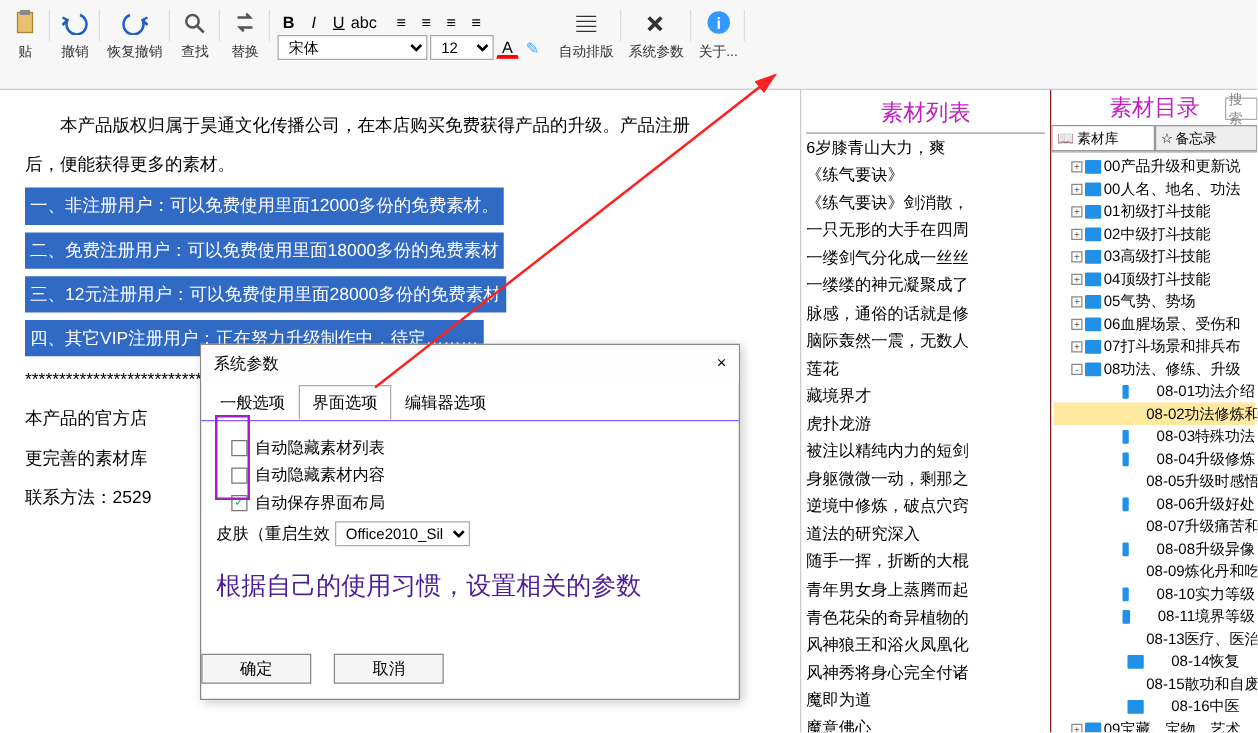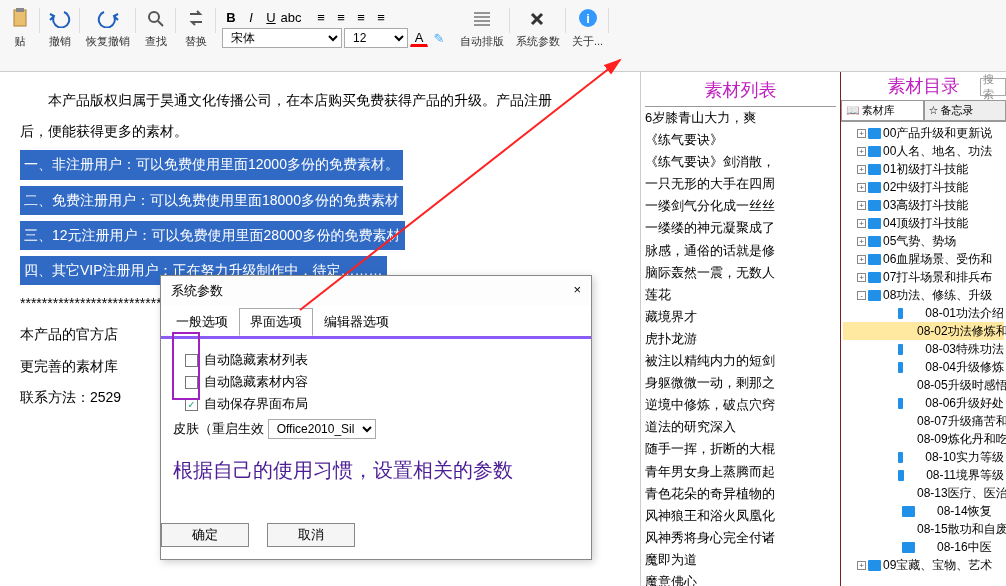--- a/index.html
+++ b/index.html
@@ -35,21 +35,21 @@
 .tree { font-size: 12px; line-height: 1.5; padding: 2px; overflow: hidden; white-space: nowrap; }
 .tree-row { display: flex; align-items: center; gap: 2px; }
 .exp { width: 9px; height: 9px; border: 1px solid #888; font-size: 8px; line-height: 7px; text-align: center; color: #555; }
 .folder { width: 13px; height: 11px; background: #2090e8; border-radius: 1px; display: inline-block; }
 .tree-row.sel { background: #ffe8a0; }
 .ind1 { padding-left: 14px; } .ind2 { padding-left: 28px; gap: 22px; }
 
 
 .dialog { position: absolute; left: 160px; top: 275px; width: 432px; height: 285px; background: #fff; border: 1px solid #888; box-shadow: 2px 2px 8px rgba(0,0,0,.2); }
 .dlg-title { padding: 6px 10px; font-size: 13px; display:flex; justify-content:space-between; background:#fdfdfd; }
-.dlg-tabs { display: flex; border-bottom: 3px solid #8b5cf6; padding: 2px 4px 0; }
+.dlg-tabs { display: flex; border-bottom: 1px solid #8b5cf6; padding: 2px 4px 0; }
 .dlg-tab { padding: 4px 10px; border: 1px solid transparent; font-size: 13px; }
 .dlg-tab.active { border: 1px solid #aaa; border-bottom: 1px solid #fff; background: #fff; }
 .dlg-body { padding: 8px 12px; }
 .chk-row { display: flex; align-items: center; gap: 6px; margin: 4px 12px; font-size: 13px; }
 .chk { width: 13px; height: 13px; border: 1px solid #777; }
 .chk.checked::after { content: "✓"; font-size: 10px; color: #2a7; display: block; line-height: 11px; text-align: center; }
 .skin-row { margin-top: 6px; font-size: 13px; }
 .note { color: #4c1d95; font-size: 20px; margin-top: 18px; }
 .dlg-btns { position: absolute; bottom: 12px; left: 0; right: 0; display: flex; gap: 18px; }
 .dlg-btn { width: 88px; height: 24px; border: 1px solid #888; background: #f5f5f5; font-size: 13px; }
@@ -119,21 +119,21 @@
         </div>
       <div class="fmt-btn">abc</div>
       <div style="width:8px"></div>
       <div class="fmt-btn">≡</div>
       <div class="fmt-btn">≡</div>
       <div class="fmt-btn">≡</div>
       <div class="fmt-btn">≡</div>
     </div>
     <div class="fmt-row">
       <select class="select" style="width:120px"><option>宋体</option></select>
-      <select class="select" style="width:64px"><option>12</option></select>
+      <select class="select" style="width:51px"><option>12</option></select>
       <div class="fmt-btn" style="border-bottom:3px solid red">A</div>
       <div class="fmt-btn" style="color:#4af">✎</div>
     </div>
   </div>
 
   <div class="tool-group">
     <div class="tool-icon">
         <svg width="24" height="20">
           <line x1="4" y1="5" x2="20" y2="5" stroke="#333"></line>
           <line x1="4" y1="9" x2="20" y2="9" stroke="#333"></line>
@@ -298,20 +298,25 @@
           <span>08-06升级好处</span>
         </div>
         <div class="tree-row ind2">
           <span class="exp" style="visibility: hidden;"> </span>
           <span class="folder"></span>
           <span>08-07升级痛苦和</span>
         </div>
         <div class="tree-row ind2">
           <span class="exp" style="visibility: hidden;"> </span>
           <span class="folder"></span>
+          <span>08-08升级异像</span>
+        </div>
+        <div class="tree-row ind2">
+          <span class="exp" style="visibility: hidden;"> </span>
+          <span class="folder"></span>
           <span>08-09炼化丹和吃</span>
         </div>
         <div class="tree-row ind2">
           <span class="exp" style="visibility: hidden;"> </span>
           <span class="folder"></span>
           <span>08-10实力等级</span>
         </div>
         <div class="tree-row ind2">
           <span class="exp" style="visibility: hidden;"> </span>
           <span class="folder"></span>

